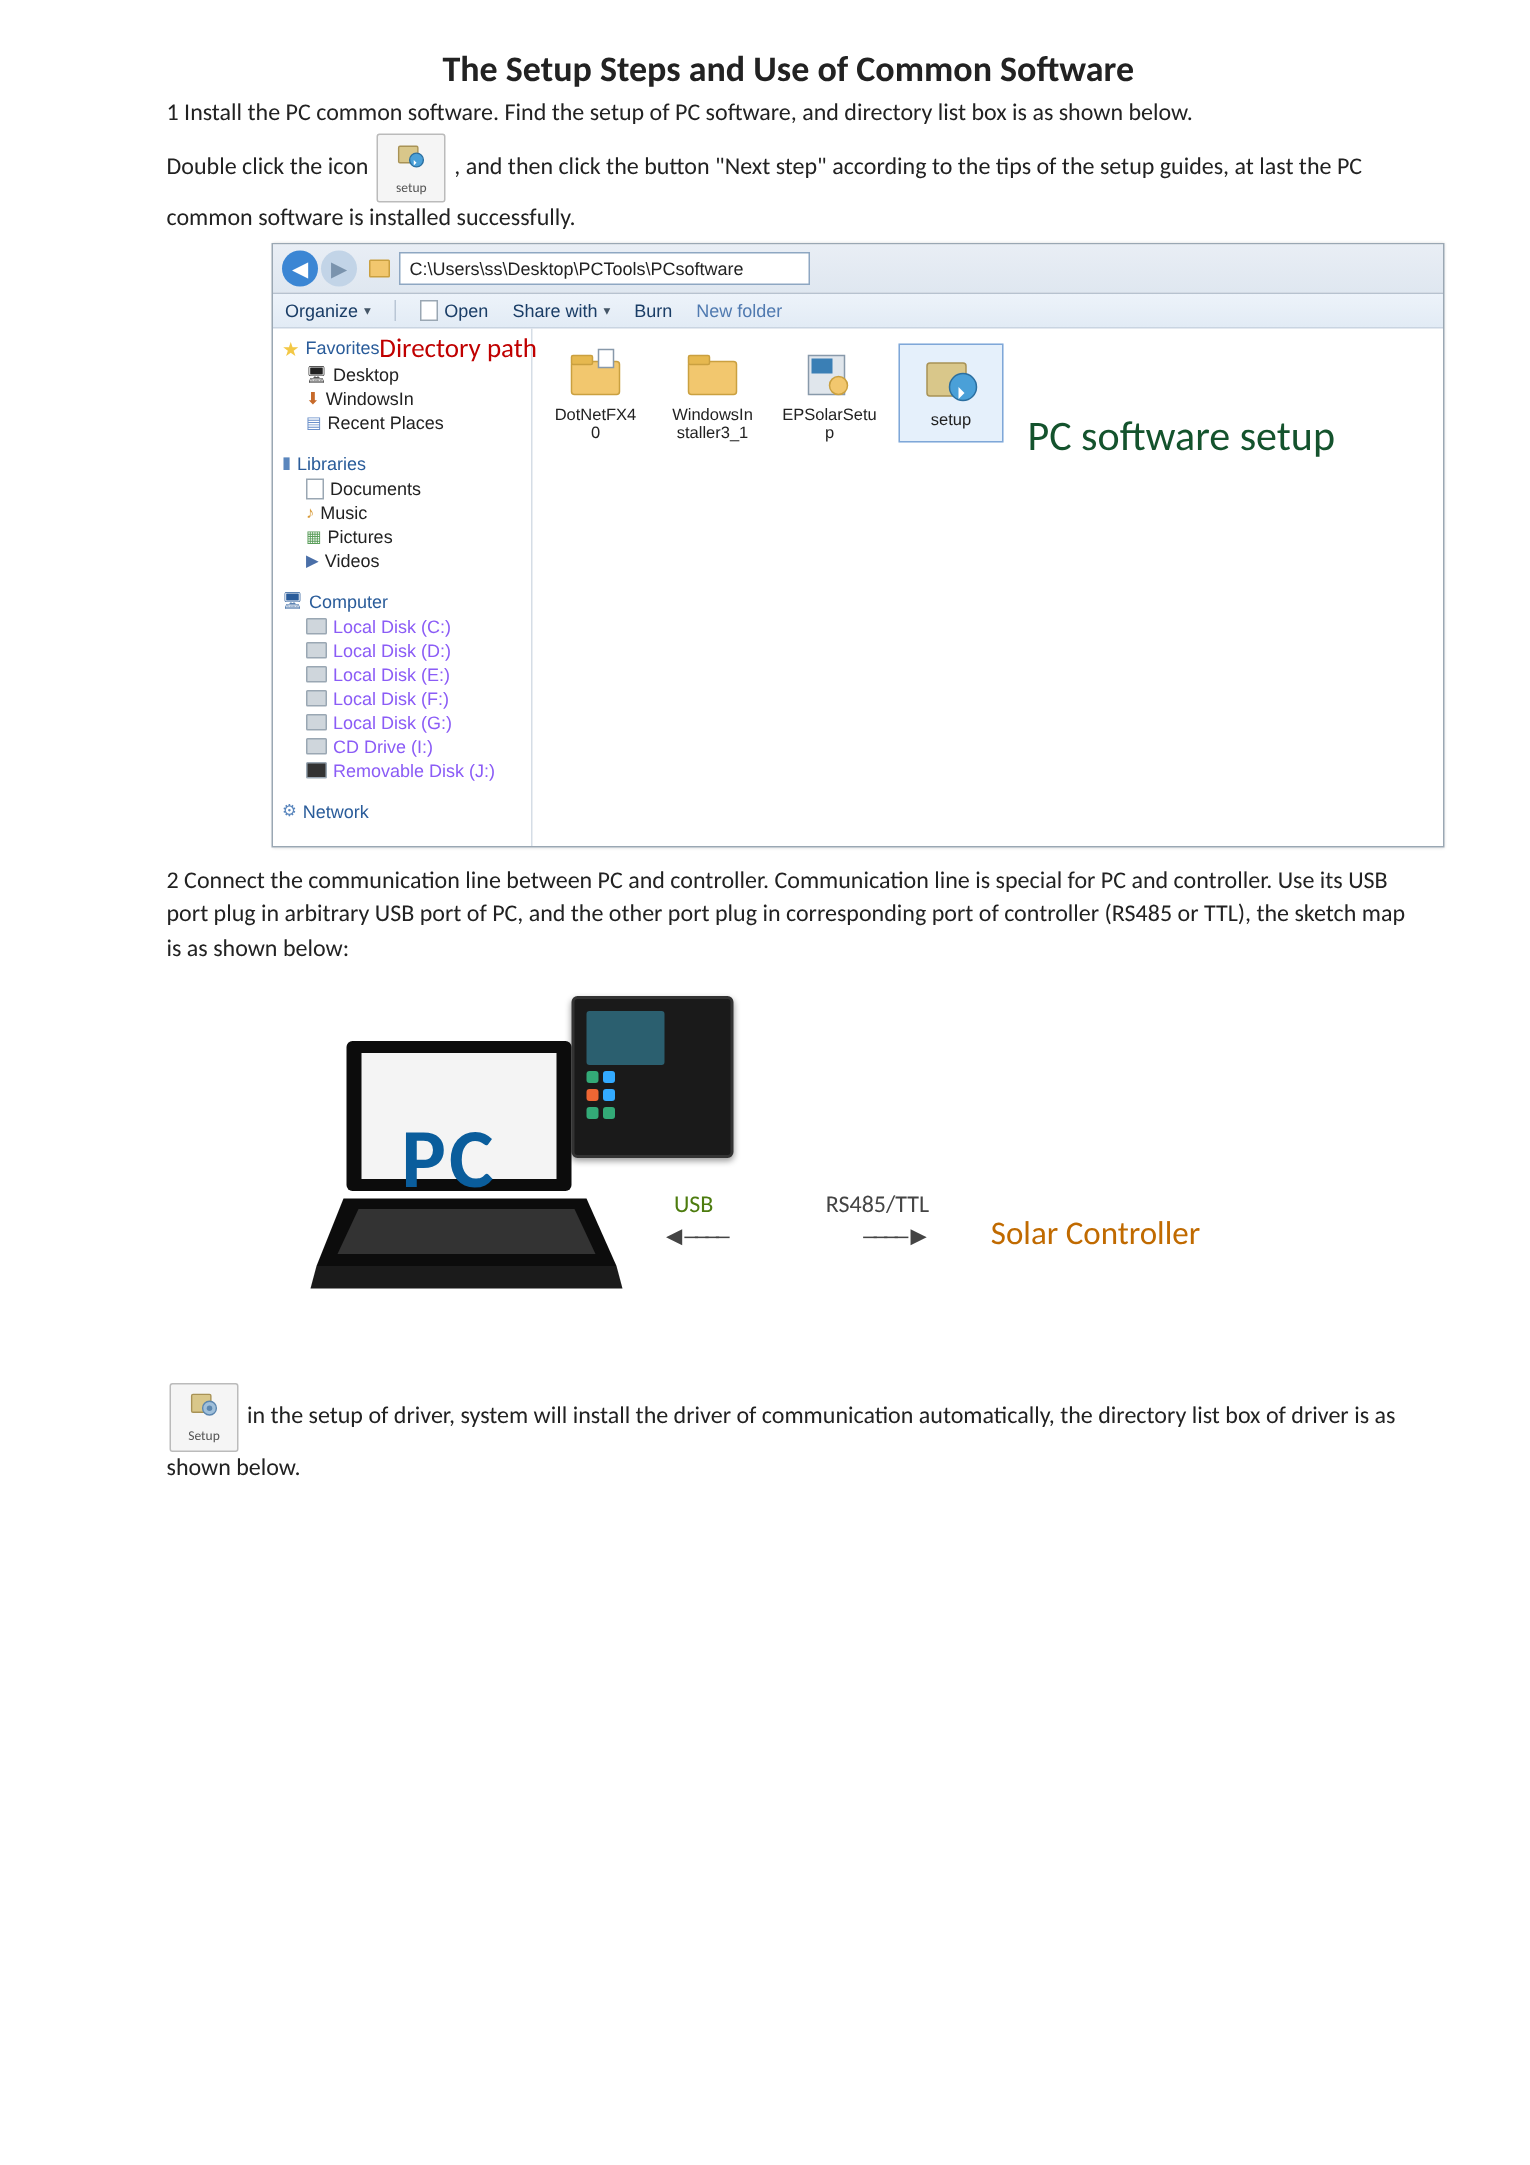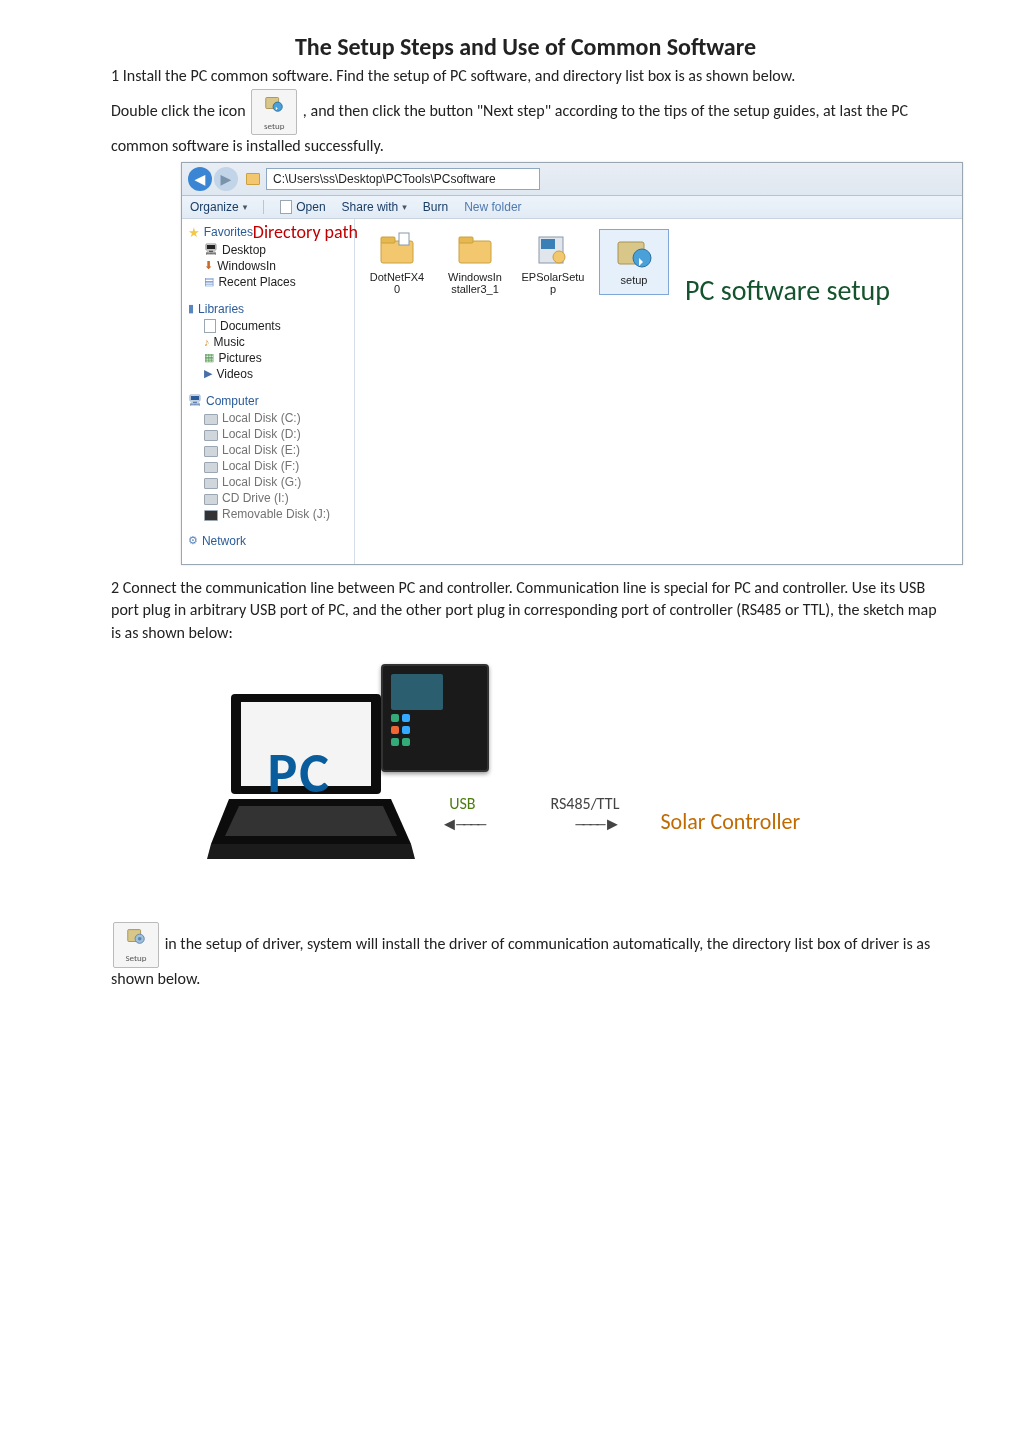--- a/index.html
+++ b/index.html
@@ -89,21 +89,21 @@
   .exp-body { display:flex; min-height:300px; }
   .sidebar {
     width: 160px;
     border-right:1px solid #d5dde6;
     padding:4px 6px;
     position:relative;
   }
   .side-group { margin-bottom:10px; }
   .side-group .hdr { color:#2a5c9a; font-size:12px; padding:2px 0; display:flex; align-items:center; gap:4px;}
   .side-group .item { color:#222; font-size:12px; padding:1px 0 1px 16px; display:flex; align-items:center; gap:4px;}
-  .side-group .item.disk { color:#737373;align-items:flex-end; }
+  .side-group .item.disk { color:#8b5cf6; }
   .annot-dirpath {
     position:absolute; top:2px; right:-4px;
     color:#c00000; font-size:18px; font-family: Calibri, Arial, sans-serif;
   }
   .content-pane {
     flex:1;
     padding:10px;
     position:relative;
   }
   .files-row { display:flex; gap:14px; }

